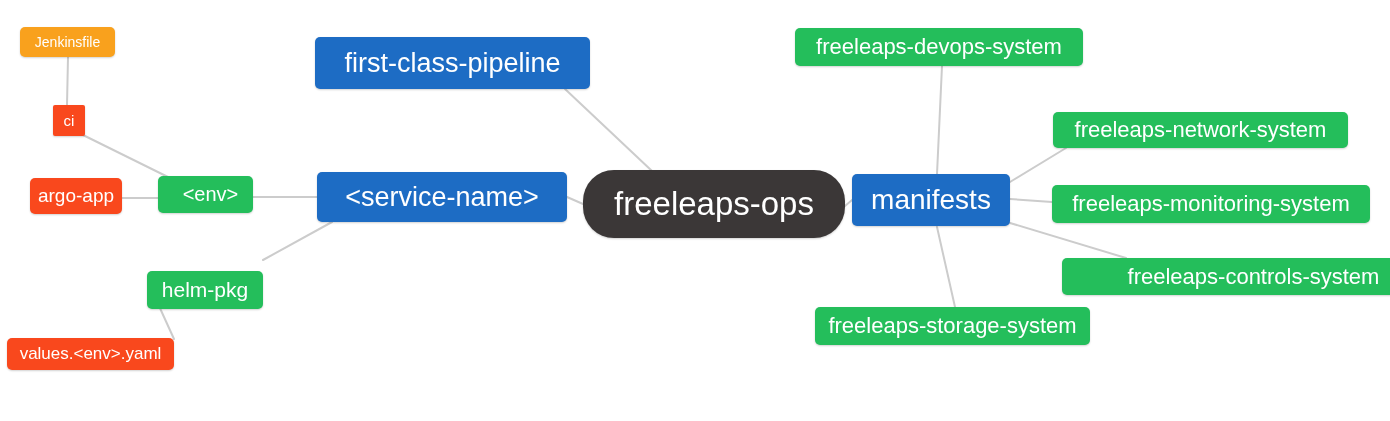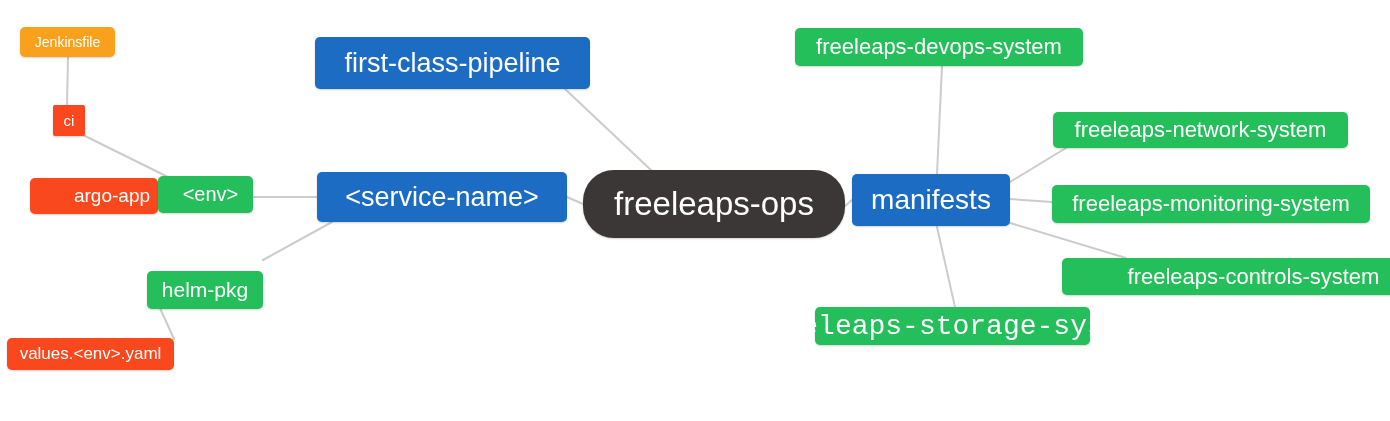--- a/index.html
+++ b/index.html
@@ -61,27 +61,27 @@
     <line class="edge" x1="845" y1="206" x2="852" y2="200"></line>
     <line class="edge" x1="937" y1="174" x2="942" y2="66"></line>
     <line class="edge" x1="1010" y1="182" x2="1066" y2="148"></line>
     <line class="edge" x1="1010" y1="199" x2="1052" y2="202"></line>
     <line class="edge" x1="1010" y1="223" x2="1126" y2="258"></line>
     <line class="edge" x1="937" y1="227" x2="955" y2="307"></line>
   </svg>
 
   <div class="node node--orange" style="left:20px;   top:27px;  width:95px;  height:30px; font-size:14px;">Jenkinsfile</div>
   <div class="node node--red" style="left:53px;   top:105px; width:32px;  height:31px; font-size:15px; border-radius:2px;">ci</div>
-  <div class="node node--red" style="left:30px;   top:178px; width:92px;  height:36px; font-size:19px;padding-left:36px;">argo-app</div>
+  <div class="node node--red" style="left:30px;   top:178px; width:92px;  height:36px; font-size:19px;">argo-app</div>
   <div class="node node--green" style="left:158px;  top:176px; width:85px;  height:37px; font-size:20px;padding-left:10px;">&lt;env&gt;</div>
   <div class="node node--blue" style="left:315px;  top:37px;  width:275px; height:52px; font-size:27px;">first-class-pipeline</div>
   <div class="node node--blue" style="left:317px;  top:172px; width:250px; height:50px; font-size:27px;">&lt;service-name&gt;</div>
   <div class="node node--root" style="left:583px;  top:170px; width:262px; height:68px; font-size:33px;border-radius:31px;">freeleaps-ops</div>
   <div class="node node--green" style="left:795px;  top:28px;  width:288px; height:38px; font-size:22px;">freeleaps-devops-system</div>
   <div class="node node--blue" style="left:852px;  top:174px; width:158px; height:52px; font-size:28px;">manifests</div>
   <div class="node node--green" style="left:1053px; top:112px; width:295px; height:36px; font-size:22px;">freeleaps-network-system</div>
   <div class="node node--green" style="left:1052px; top:185px; width:318px; height:38px; font-size:22px;">freeleaps-monitoring-system</div>
   <div class="node node--green" style="left:1062px; top:258px; width:293px; height:37px; font-size:22px;padding-left:45px;">freeleaps-controls-system</div>
-  <div class="node node--green" style="left:815px;  top:307px; width:275px; height:38px; font-size:28px;font-family:Liberation Mono, monospace;">freeleaps-storage-system</div>
+  <div class="node node--green" style="left:815px;  top:307px; width:275px; height:38px; font-size:22px;">freeleaps-storage-system</div>
   <div class="node node--green" style="left:147px;  top:271px; width:116px; height:38px; font-size:21px;">helm-pkg</div>
   <div class="node node--red" style="left:7px;    top:338px; width:167px; height:32px; font-size:17px;">values.&lt;env&gt;.yaml</div>
 
 </div>
 
 </body></html>

